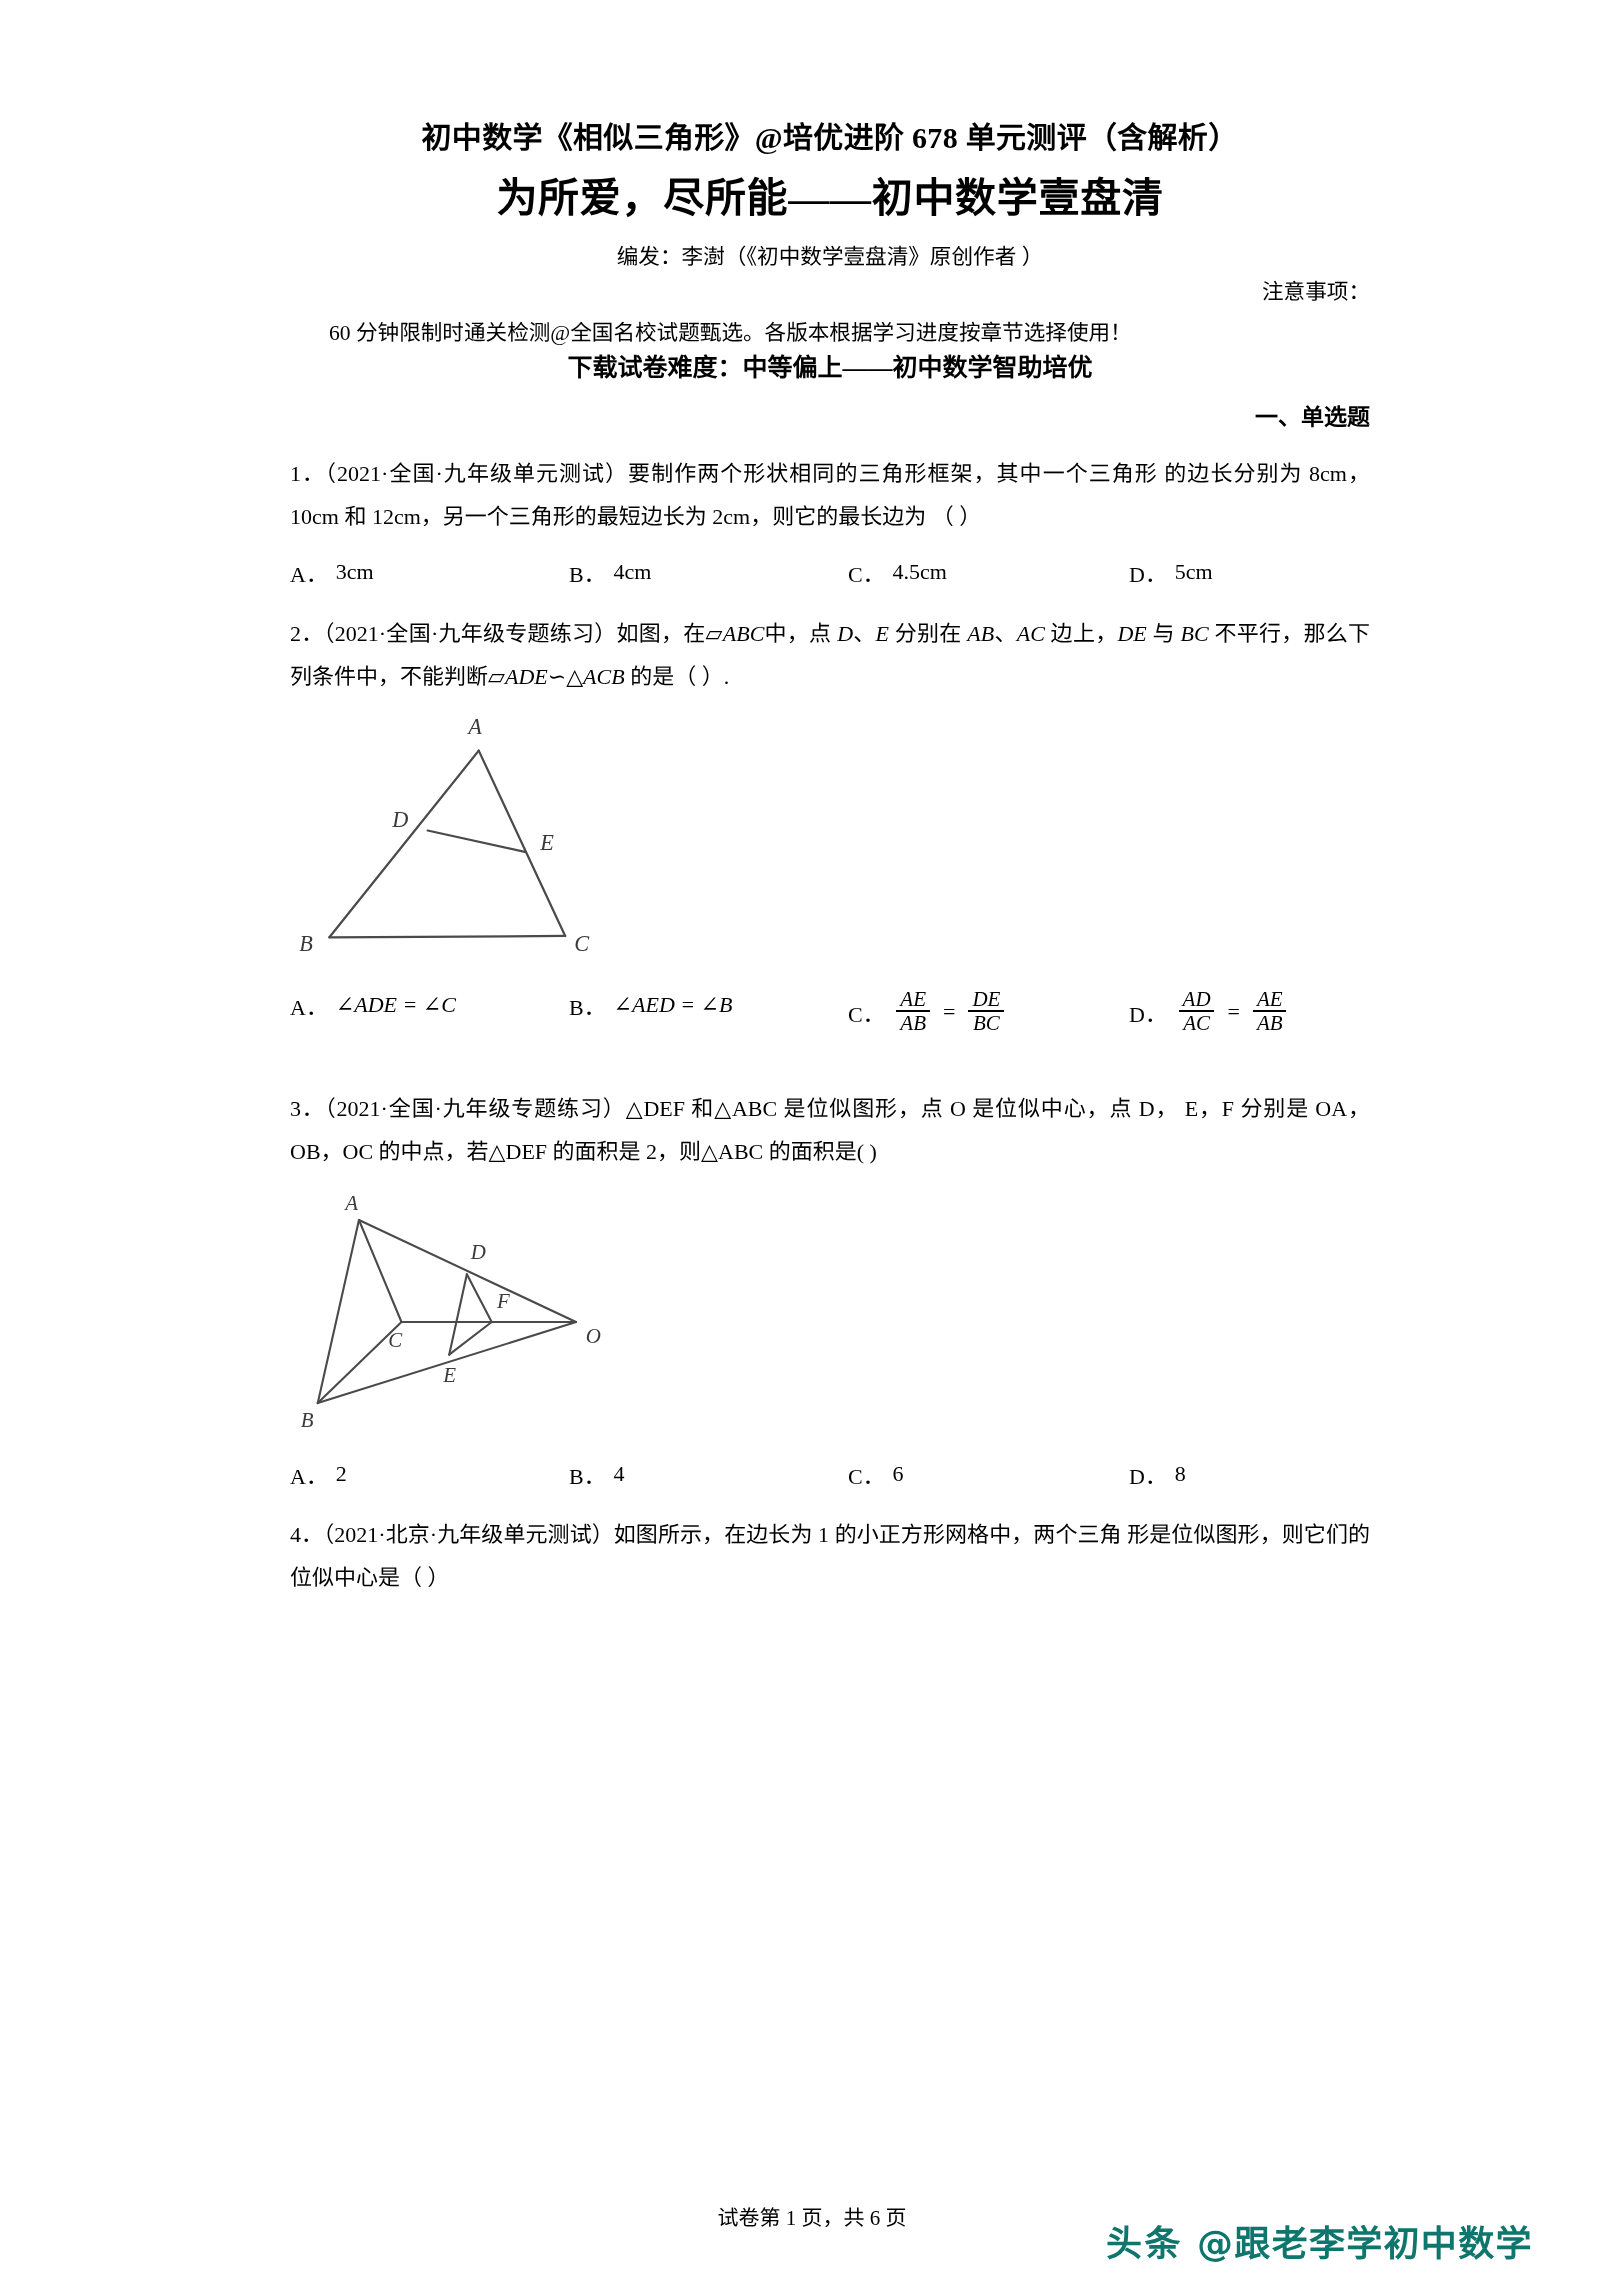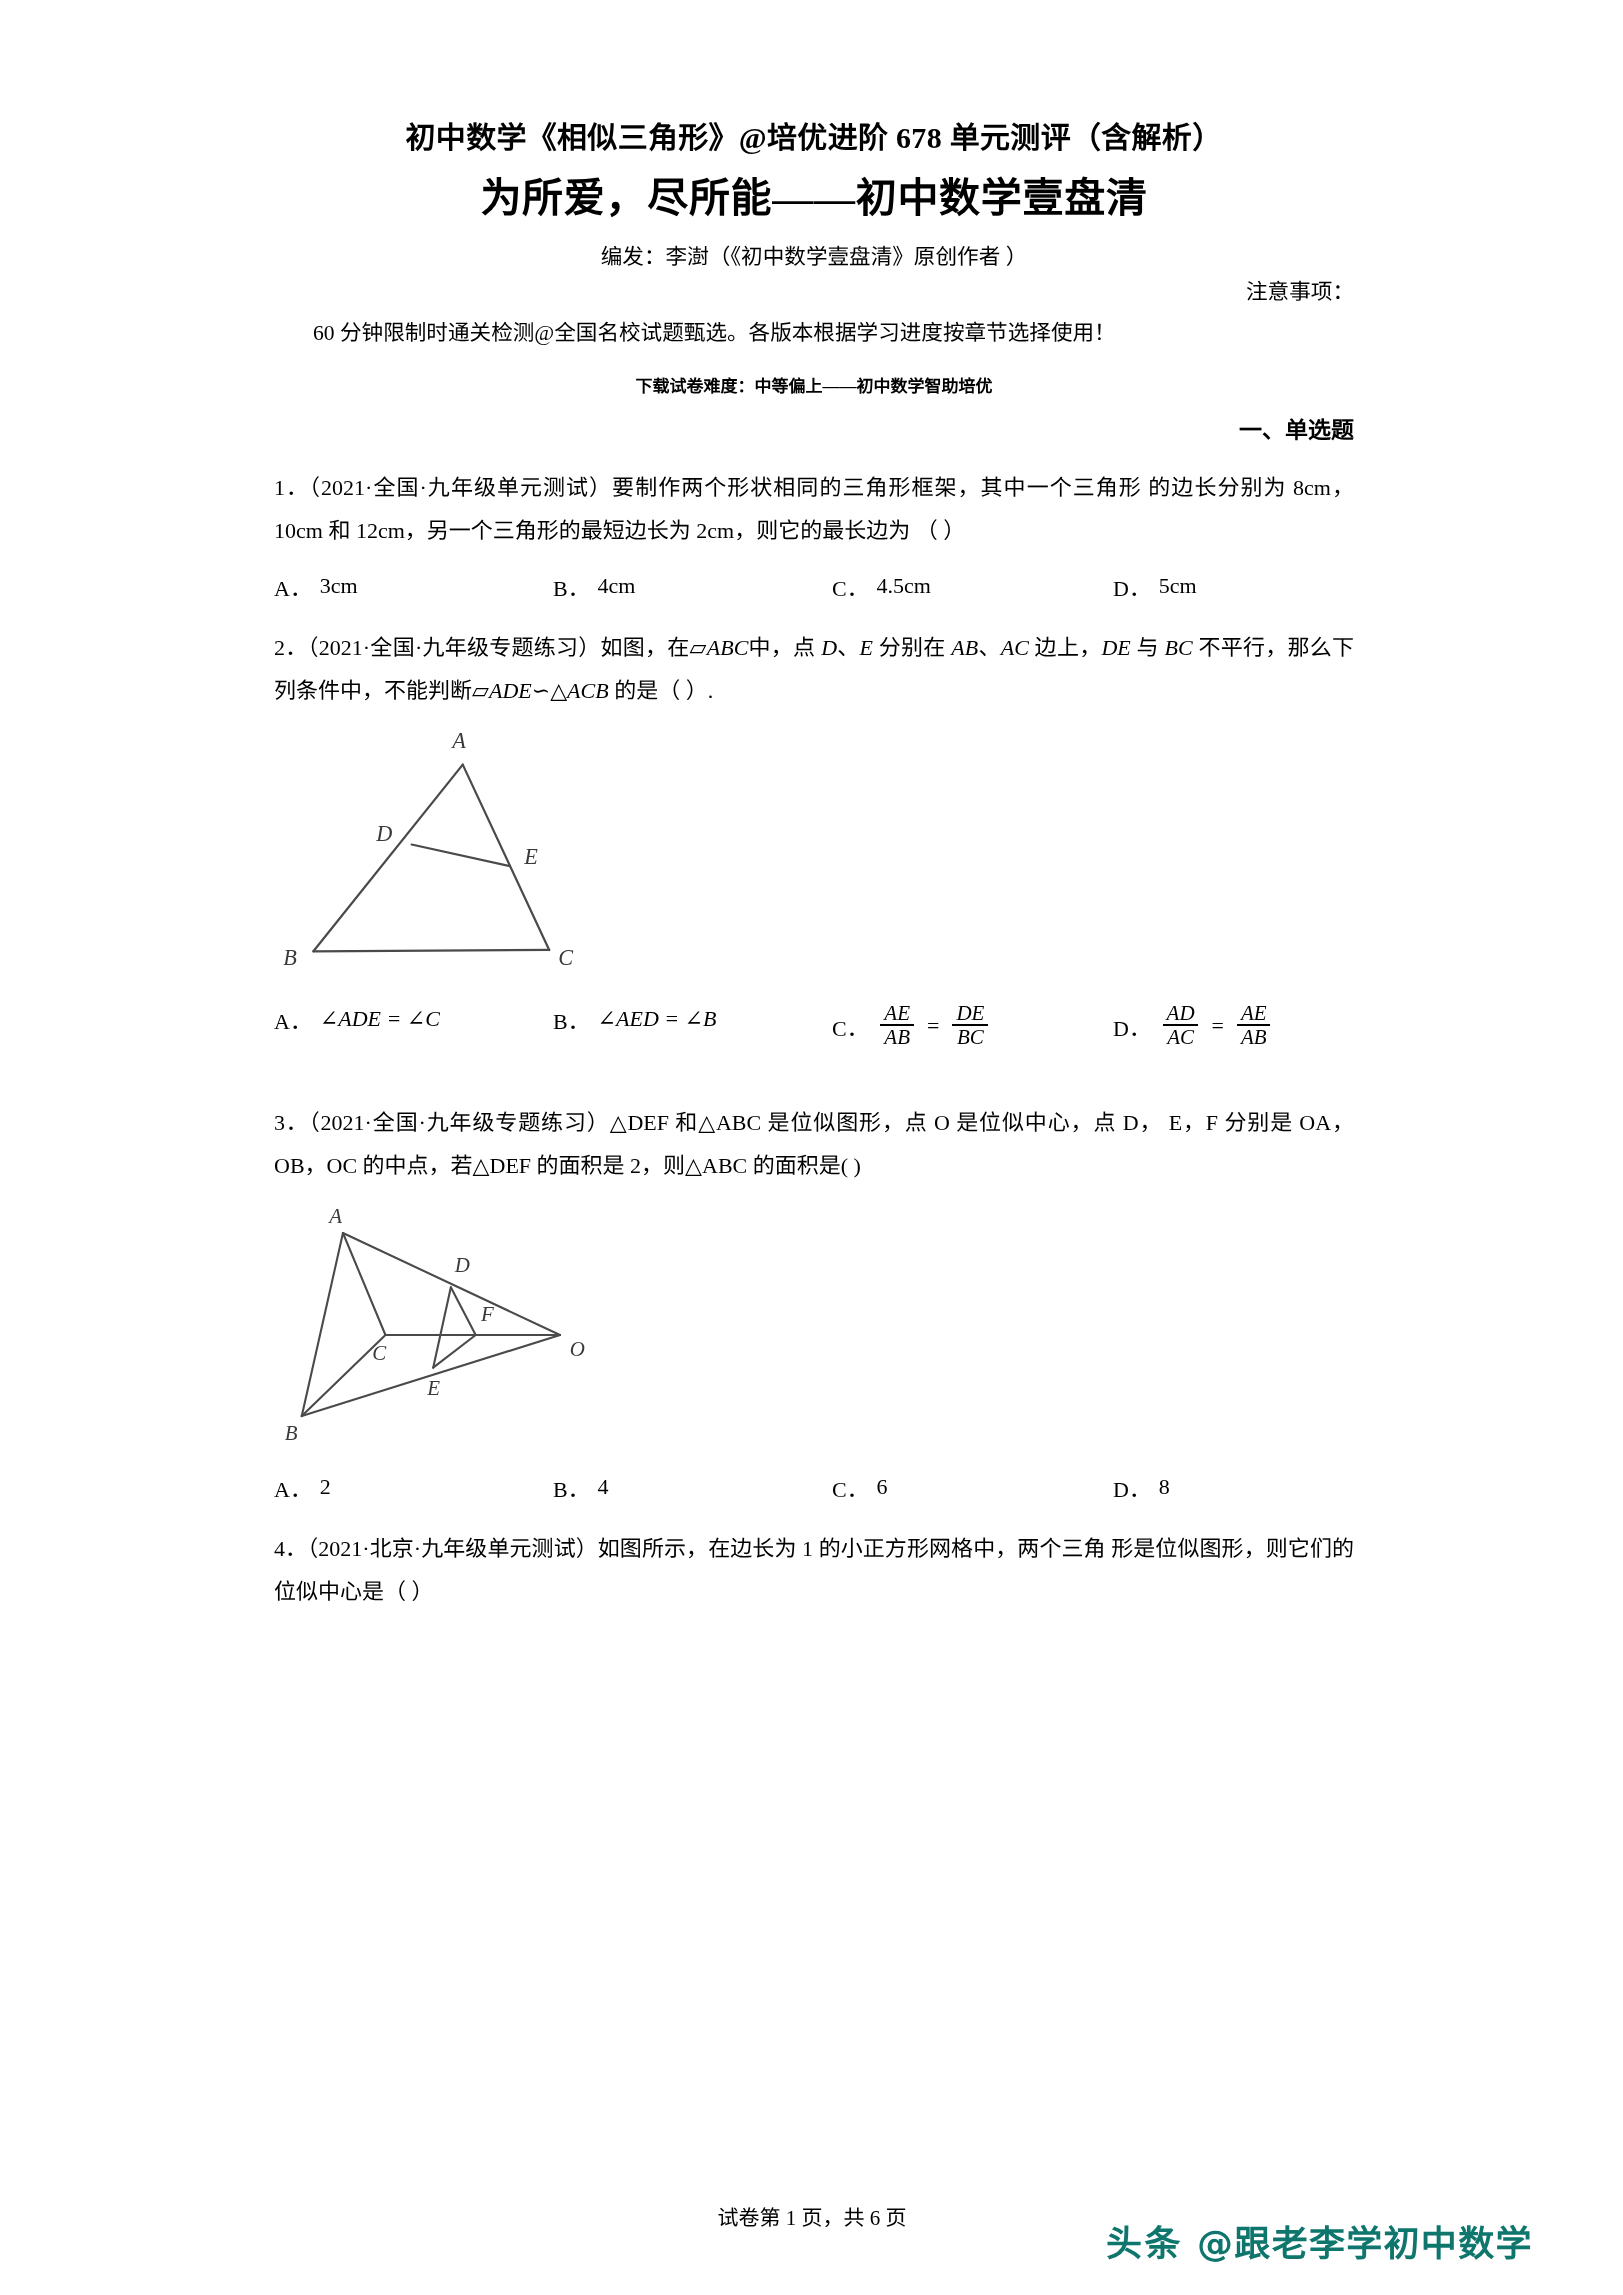--- a/index.html
+++ b/index.html
@@ -22,21 +22,21 @@
     left: 0; top: 0;
     width: 1624px;
     height: 2295px;
     box-sizing: border-box;
     padding: 0;
   }
 
   
   .content {
     position: absolute;
-    left: 274px;
+    left: 290px;
     top: 0;
     width: 1080px;
   }
 
   
   .doc-title {
     font-weight: bold;
     font-size: 30px;
     line-height: 1.25;
     text-align: center;
@@ -68,23 +68,22 @@
   .notice-body {
     font-size: 21.6px;
     margin-top: 9.2px;
     line-height: 1.5;
     text-align: left;
     margin-left: 39px;
   }
 
   .difficulty {
     font-weight: bold;
-    font-size: 17px;
-    text-align: center;
-    margin-top: 25px;
+    font-size: 25px;
+    text-align: center;
     line-height: 1.4;
   }
 
   .section-head {
     font-weight: bold;
     font-size: 23px;
     margin-top: 17px;
     line-height: 1.4;
     text-align: right;
   }

